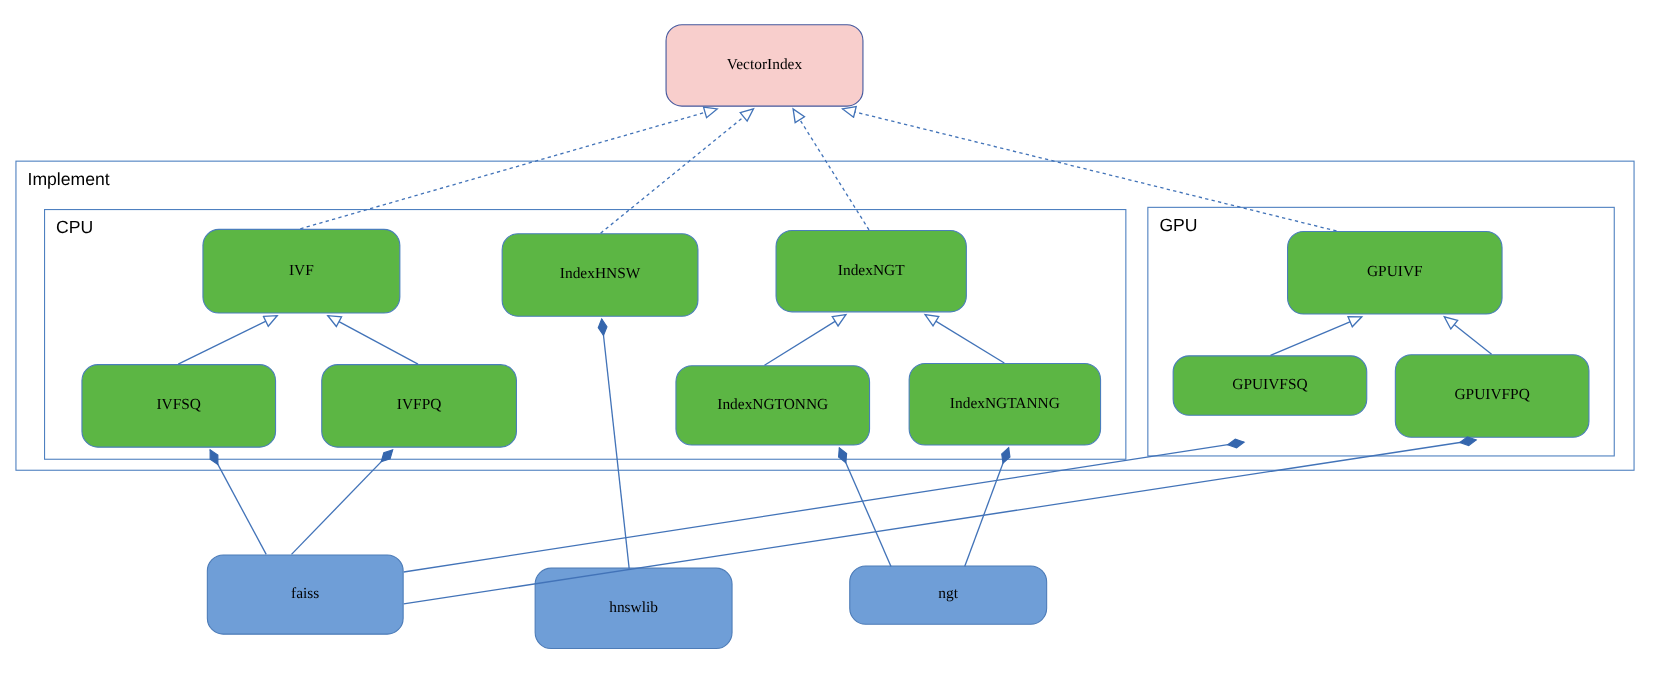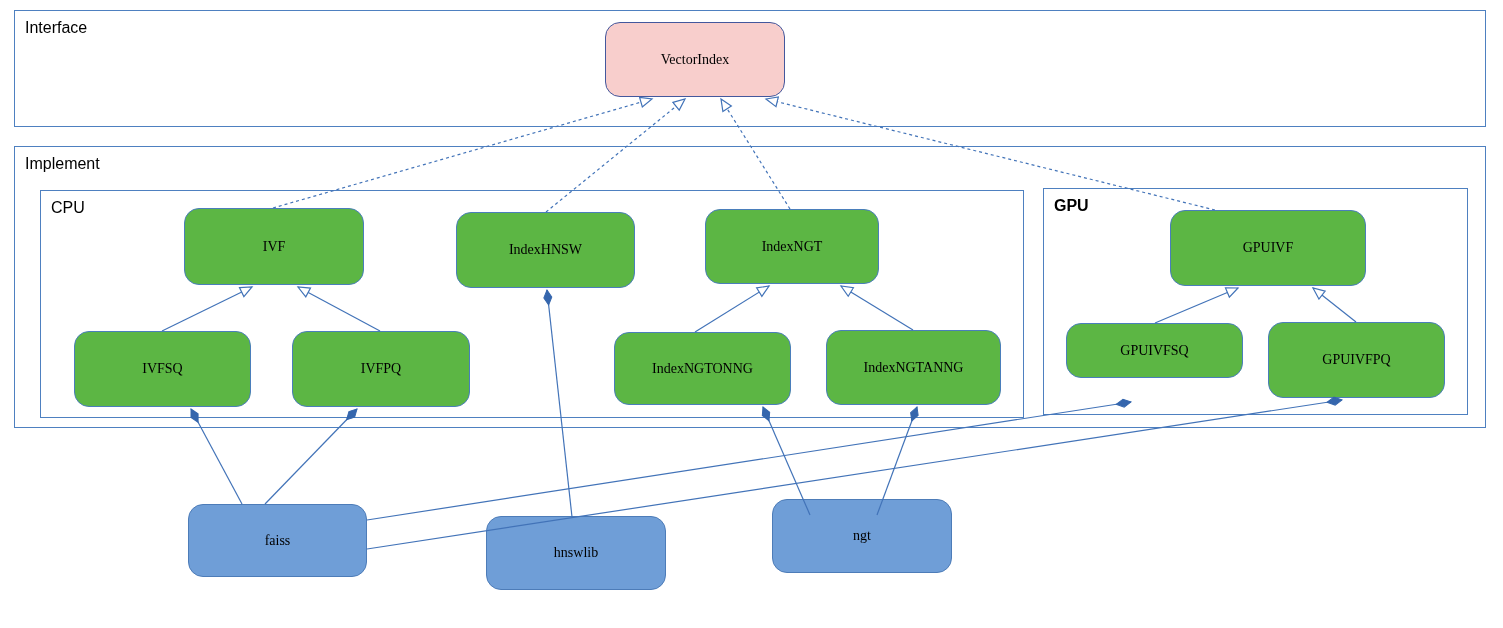--- a/index.html
+++ b/index.html
@@ -49,33 +49,30 @@
     pointer-events:none;
   }
   .edge{stroke:var(--line,#4273b8);stroke-width:1.2;fill:none;}
   .edge.realization{stroke-dasharray:3 3;}
 </style>
 </head>
 <body>
 
 <div class="canvas" style="width: 1503px; height: 628px;">
 
-  <div class="container" style="left: 14px; top: 10px; width: 1472px; height: 117px;">
-    <span class="clabel">Interface</span>
-  </div>
 
   <div class="container" style="left: 14px; top: 146px; width: 1472px; height: 282px;">
     <span class="clabel">Implement</span>
   </div>
 
   <div class="container" style="left: 40px; top: 190px; width: 984px; height: 228px;">
     <span class="clabel">CPU</span>
   </div>
 
-  <div class="container" style="left: 1043px; top: 188px; width: 425px; height: 227px; font-weight: bold;">
+  <div class="container" style="left: 1043px; top: 188px; width: 425px; height: 227px;">
     <span class="clabel">GPU</span>
   </div>
 
 
   <div>
       <div class="node interface" style="left: 605px; top: 22px; width: 180px; height: 75px;">
         <span>VectorIndex</span>
       </div>
       <div class="node impl" style="left: 184px; top: 208px; width: 180px; height: 77px;">
         <span>IVF</span>
@@ -106,21 +103,21 @@
       </div>
       <div class="node impl" style="left: 1268px; top: 322px; width: 177px; height: 76px;">
         <span>GPUIVFPQ</span>
       </div>
       <div class="node lib" style="left: 188px; top: 504px; width: 179px; height: 73px;">
         <span>faiss</span>
       </div>
       <div class="node lib" style="left: 486px; top: 516px; width: 180px; height: 74px;">
         <span>hnswlib</span>
       </div>
-      <div class="node lib" style="left: 772px; top: 499px; width: 180px; height: 74px;">
+      <div class="node lib" style="left: 772px; top: 514px; width: 180px; height: 54px;">
         <span>ngt</span>
       </div>
     </div>
 
   <svg class="edges" width="1503" height="628" viewBox="0 0 1503 628">
     <defs>
       <marker id="m-hollow" markerUnits="userSpaceOnUse" markerWidth="15" markerHeight="13" refX="12.5" refY="6" orient="auto">
         <path d="M1,1 L12.5,6 L1,11 Z" style="fill:#ffffff;stroke:var(--line,#4273b8);stroke-width:1.2"></path>
       </marker>
       <marker id="m-diamond" markerUnits="userSpaceOnUse" markerWidth="18" markerHeight="12" refX="16.5" refY="5.5" orient="auto">

